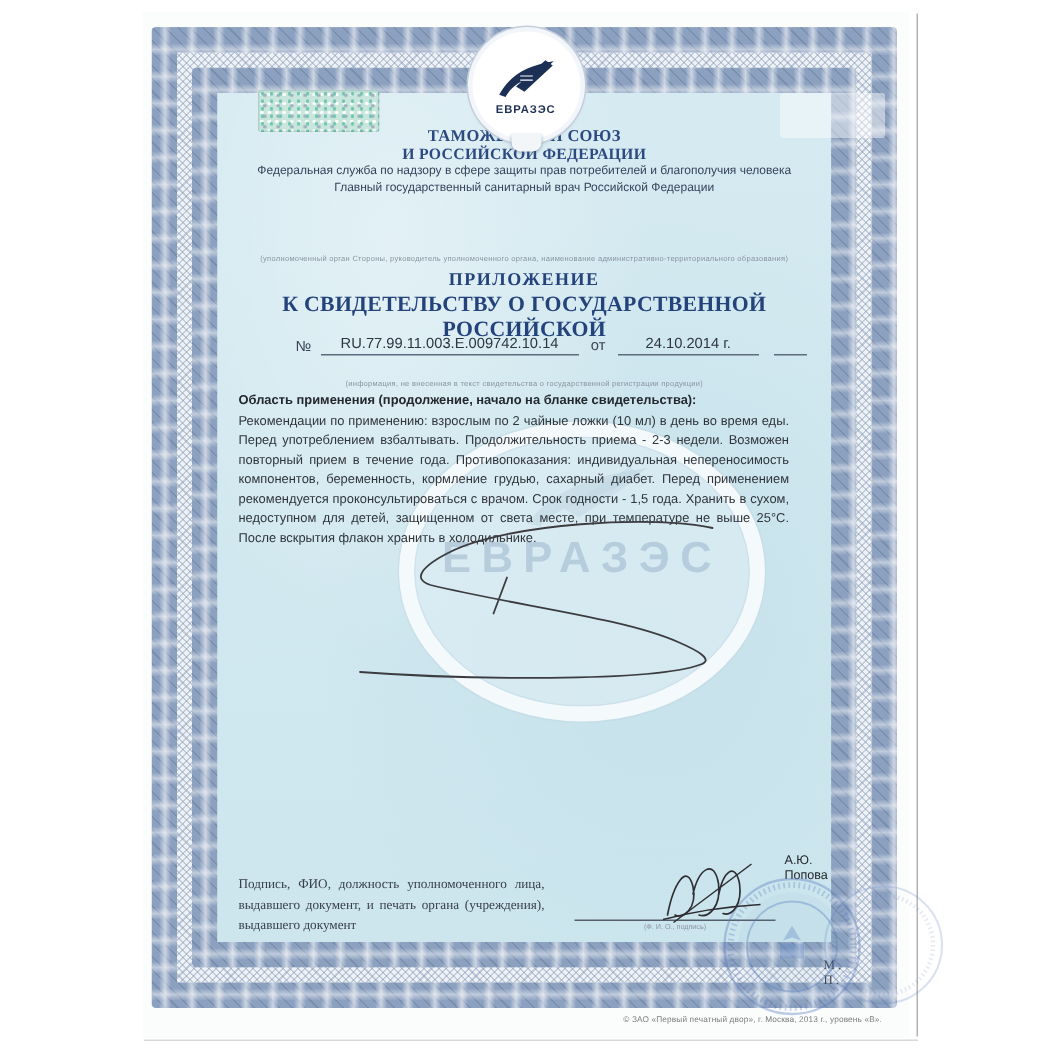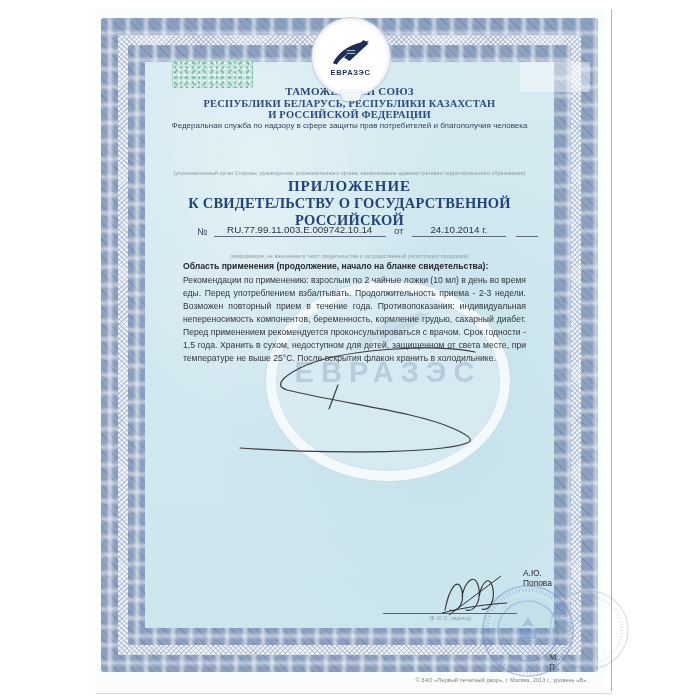--- a/index.html
+++ b/index.html
@@ -61,33 +61,33 @@
   .h-serif.first{font-size:11px;}
   .h-sans{color:#37435c;font-size:8px;line-height:10.5px;}
 
   .caption-tiny{position:absolute;left:0;right:0;text-align:center;
     font-size:5px;color:#8a94a2;letter-spacing:.2px;z-index:2;}
   .caption-top{top:108px;}
   .caption-info{top:191px;}
 
   .title-block{position:absolute;top:116px;left:0;right:0;text-align:center;z-index:2;
     font-family:"Liberation Serif",serif;font-weight:bold;color:#24437b;}
-  .title-line1{font-size:15px;line-height:17px;letter-spacing:1px;}
+  .title-line1{font-size:12px;line-height:17px;letter-spacing:1px;}
   .title-line2{font-size:14.5px;line-height:17px;letter-spacing:.2px;}
 
   .num-row{position:absolute;top:162px;left:52px;right:16px;z-index:2;
     display:flex;align-items:flex-end;font-size:9.8px;color:#2e3540;}
   .num-label{margin-right:6px;color:#3a4456;}
   .u-line{border-bottom:1px solid #5d6b7d;text-align:center;padding-bottom:1px;}
   .u-num{flex:2.1;}
   .u-from{margin:0 8px;padding-bottom:1px;color:#3a4456;}
   .u-date{flex:1.15;}
   .u-tail{width:22px;margin-left:10px;}
 
-  .body-block{position:absolute;top:198px;left:14px;right:28px;z-index:2;color:#30343b;margin-left:24px;}
+  .body-block{position:absolute;top:198px;left:14px;right:28px;z-index:2;color:#30343b;}
   .body-heading{font-size:8.6px;font-weight:bold;line-height:13px;color:#23272e;}
   .body-para{font-size:8.6px;line-height:13px;text-align:justify;margin-top:1px;}
 
   
   .watermark{position:absolute;left:121px;top:219px;width:224px;height:180px;z-index:1;
     border-radius:50%;
     border:10px solid rgba(248,252,253,.88);
     background:rgba(224,239,245,.6);
     box-shadow:0 0 0 1px rgba(196,216,228,.5), inset 0 0 0 1px rgba(196,216,228,.45);
     display:flex;align-items:center;justify-content:center;}
@@ -96,21 +96,21 @@
   .wm-swoosh{position:absolute;left:70px;top:18px;width:90px;height:44px;opacity:.35;}
 
   
   .sig-left{position:absolute;top:521px;left:14px;width:204px;z-index:2;
     font-family:"Liberation Serif",serif;font-size:8.8px;line-height:13.5px;
     color:#39404d;text-align:justify;}
   .sig-name{position:absolute;top:506px;left:378px;z-index:3;font-size:8.4px;color:#23262b;}
   .sig-line{position:absolute;top:551px;left:238px;width:134px;z-index:2;border-bottom:1px solid #555e6b;}
   .sig-line-caption{position:absolute;top:554px;left:238px;width:134px;z-index:2;
     text-align:center;font-size:4.8px;color:#8a94a2;}
-  .mp-mark{position:absolute;top:590px;left:404px;z-index:3;font-size:8.6px;color:#3c4350;
+  .mp-mark{position:absolute;top:576px;left:404px;z-index:3;font-size:8.6px;color:#3c4350;
     font-family:"Liberation Serif",serif;letter-spacing:2px;}
 
   .ink{position:absolute;inset:0;z-index:4;pointer-events:none;}
 
   
   .stamp{position:absolute;z-index:3;opacity:.85;}
   .stamp-main{left:385px;top:575px;width:96px;height:96px;}
   .stamp-side{left:452px;top:580px;width:84px;height:84px;opacity:.55;}
 
   .copyright{position:absolute;top:669px;right:18px;z-index:2;
@@ -121,23 +121,23 @@
 
 <div class="certificate">
 
   <div class="frame-outer ribbon">
     <div class="frame-hatch">
       <div class="frame-inner ribbon">
         <div class="content">
 
           <div class="header-block">
             <div class="h-serif first">ТАМОЖЕННЫЙ СОЮЗ</div>
-            <div class="h-serif">РЕСПУБЛИКИ БЕЛАРУСЬ, РЕСПУБЛИКИ КАЗАХСТАН</div>
             <div class="h-serif">И РОССИЙСКОЙ ФЕДЕРАЦИИ</div>
             <div class="h-sans">Федеральная служба по надзору в сфере защиты прав потребителей и благополучия человека</div>
+            <div class="h-sans">Главный государственный санитарный врач Российской Федерации</div>
           </div>
 
           <div class="caption-tiny caption-top">(уполномоченный орган Стороны, руководитель уполномоченного органа, наименование административно-территориального образования)</div>
 
           <div class="title-block">
             <div class="title-line1">ПРИЛОЖЕНИЕ</div>
             <div class="title-line2">К СВИДЕТЕЛЬСТВУ О ГОСУДАРСТВЕННОЙ РОССИЙСКОЙ</div>
           </div>
 
           <div class="num-row">
@@ -166,20 +166,21 @@
           <svg class="ink" viewBox="0 0 409 566">
             <path d="M330,290 C292,281 192,287 155,306 C137,315 129,324 142,328 C200,342 271,350 307,366 C321,372 331,378 322,381 C290,393 162,391 95,386" fill="none" stroke="#3c3c40" stroke-width="1.2" stroke-linecap="round"></path>
             <path d="M193,323 L184,347" fill="none" stroke="#3c3c40" stroke-width="1.2" stroke-linecap="round"></path>
             <path d="M300,548 C304,527 313,513 317,529 C320,544 310,551 305,548
                      M317,534 C321,517 331,510 334,527 C336,543 327,550 321,548
                      M334,535 C337,519 345,512 348,527 C350,541 343,549 337,547" fill="none" stroke="#2e2e33" stroke-width="1.1" stroke-linecap="round"></path>
             <path d="M297,551 C320,545 345,542 362,541" fill="none" stroke="#2e2e33" stroke-width="1"></path>
             <path d="M304,553 L356,514" fill="none" stroke="#2e2e33" stroke-width="1"></path>
           </svg>
 
+          <div class="sig-left">Подпись, ФИО, должность уполномоченного лица, выдавшего документ, и печать органа (учреждения), выдавшего документ</div>
           <div class="sig-name">А.Ю. Попова</div>
           <div class="sig-line"></div>
           <div class="sig-line-caption">(Ф. И. О., подпись)</div>
           <div class="mp-mark">М. П.</div>
 
         </div>
       </div>
     </div>
   </div>
 

